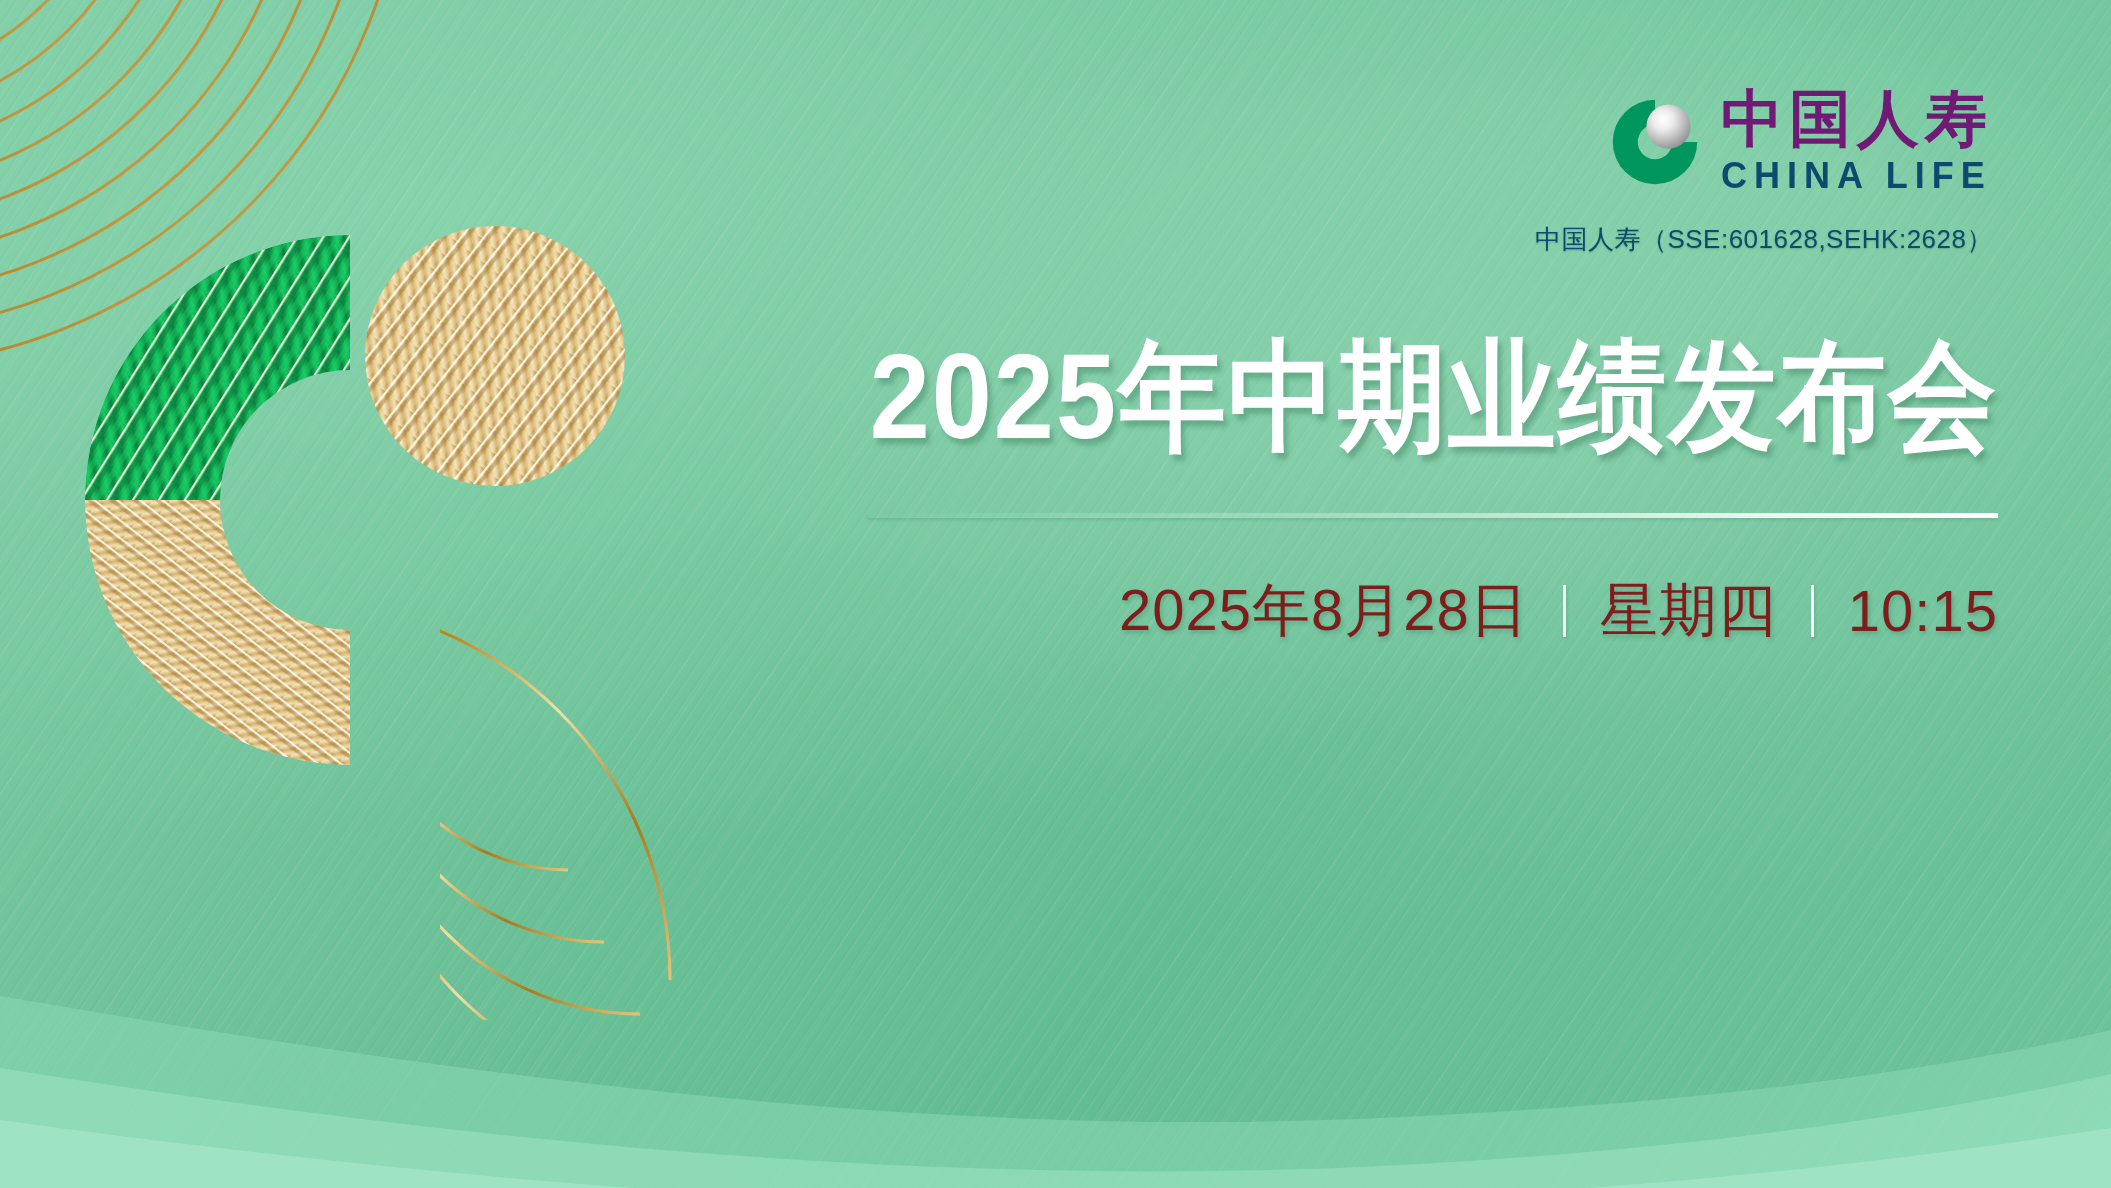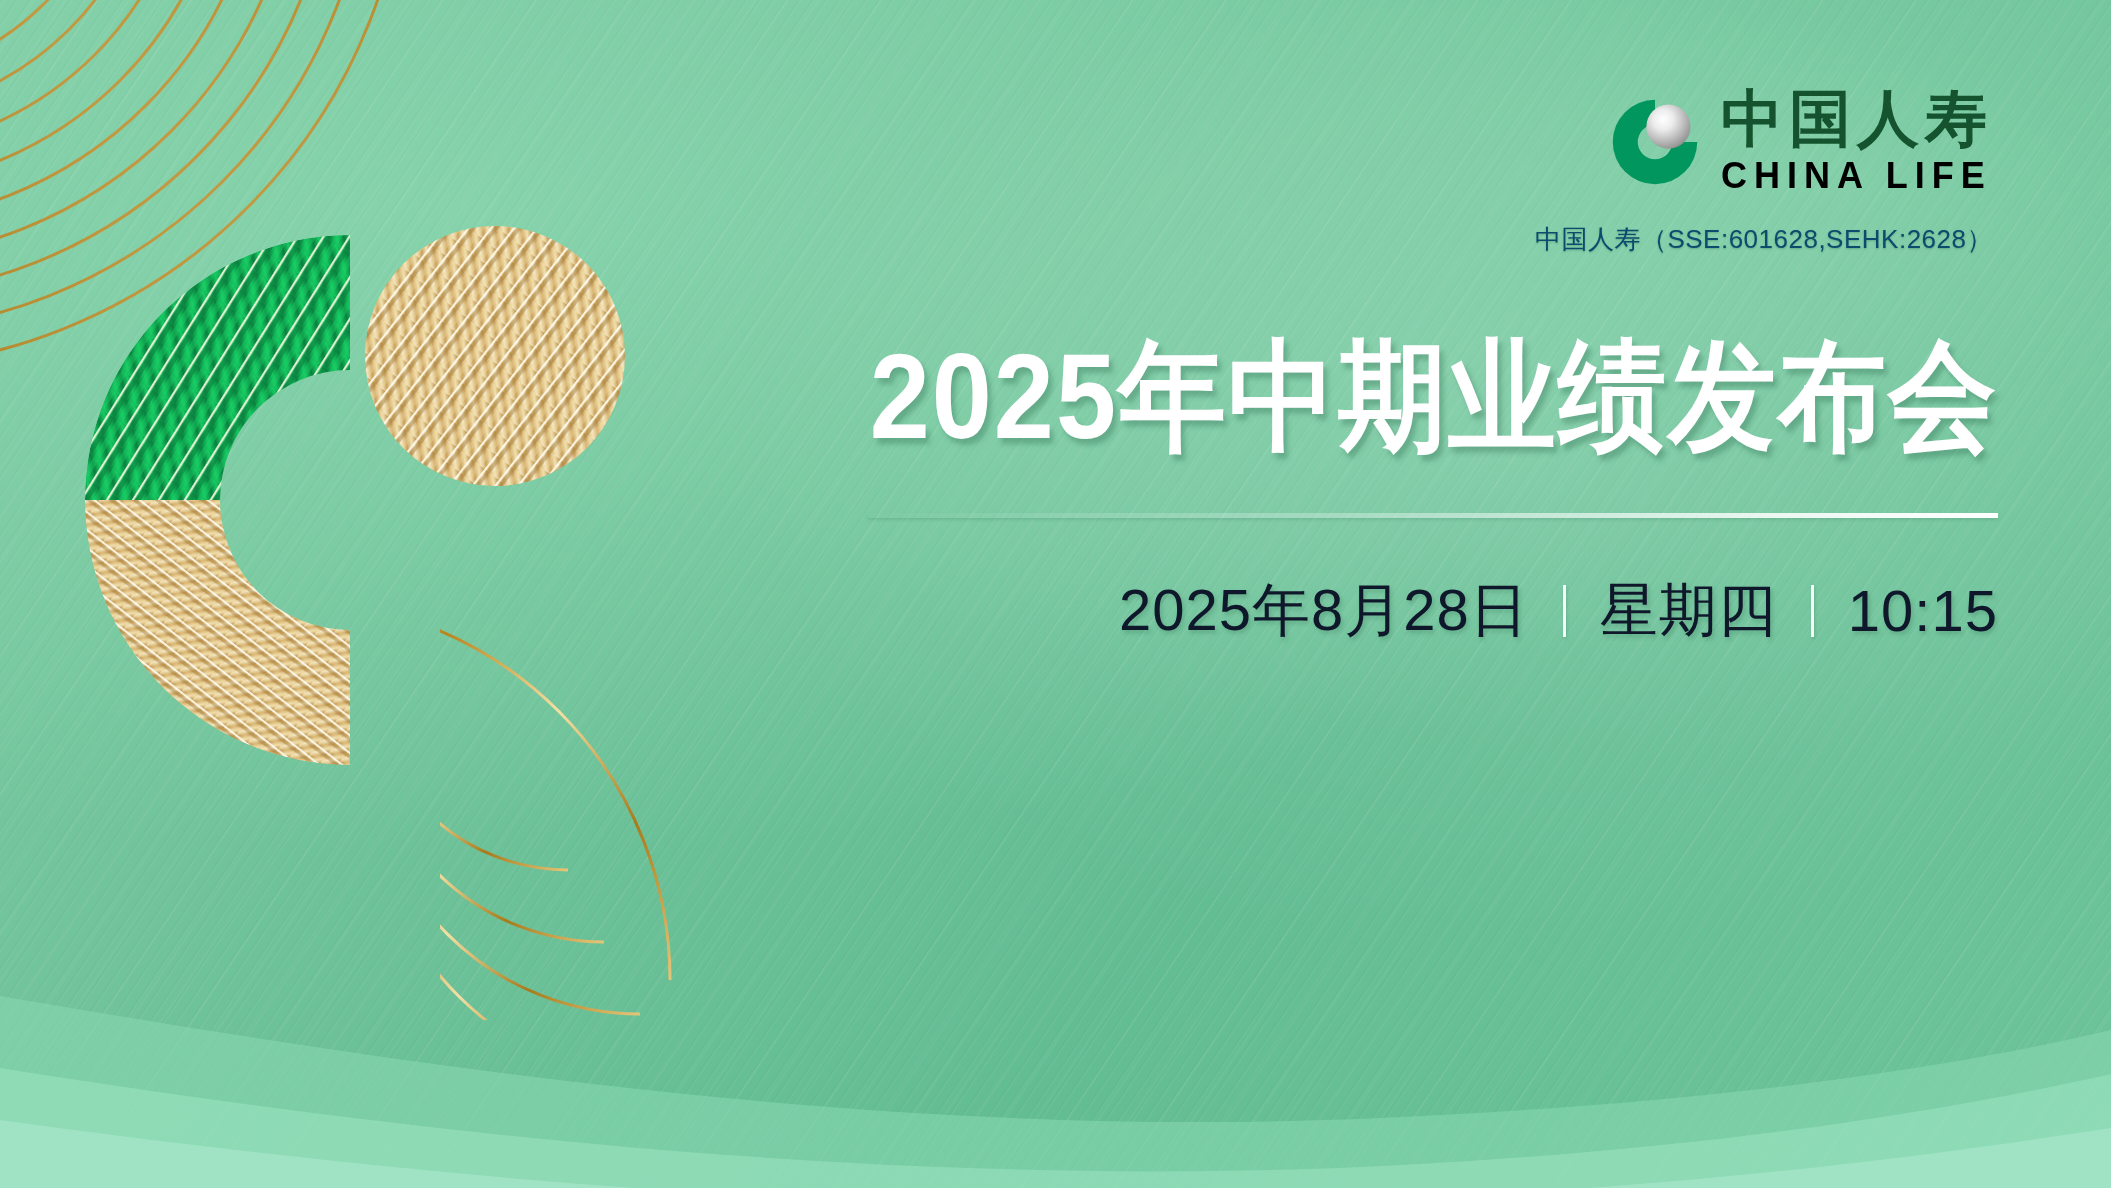--- a/index.html
+++ b/index.html
@@ -74,30 +74,30 @@
     display: flex;
     flex-direction: column;
     align-items: flex-end;
   }
   .logo-row { display: flex; align-items: center; gap: 18px; }
   .logo-mark { width: 96px; height: 96px; display: block; }
   .logo-word { display: flex; flex-direction: column; align-items: flex-start; }
   .logo-cn {
     font-size: 62px;
     font-weight: 700;
-    color: #14532d;
+    color: #701a75;
     letter-spacing: 6px;
     line-height: 1.0;
     font-family: "Liberation Serif", "DejaVu Serif", serif;
     white-space: nowrap;
   }
   .logo-en {
     font-size: 36px;
     font-weight: 700;
-    color: #000000;
+    color: #0c4a6e;
     letter-spacing: 7px;
     line-height: 1.1;
     margin-top: 6px;
     white-space: nowrap;
   }
   .logo-sub {
     margin-top: 26px;
     font-size: 26px;
     color: #0c4a6e;
     letter-spacing: .5px;
@@ -129,21 +129,21 @@
   .meta-row {
     margin-top: 54px;
     display: flex;
     align-items: center;
     justify-content: flex-end;
     gap: 34px;
     white-space: nowrap;
   }
   .meta-item {
     font-size: 58px;
-    color: #0f172a;
+    color: #7f1d1d;
     letter-spacing: 1px;
     text-shadow: 2px 3px 4px rgba(45,110,80,.30);
   }
   .meta-sep {
     width: 3px;
     height: 52px;
     background: rgba(255,255,255,.92);
     box-shadow: 1px 2px 3px rgba(45,110,80,.25);
   }
 </style>

